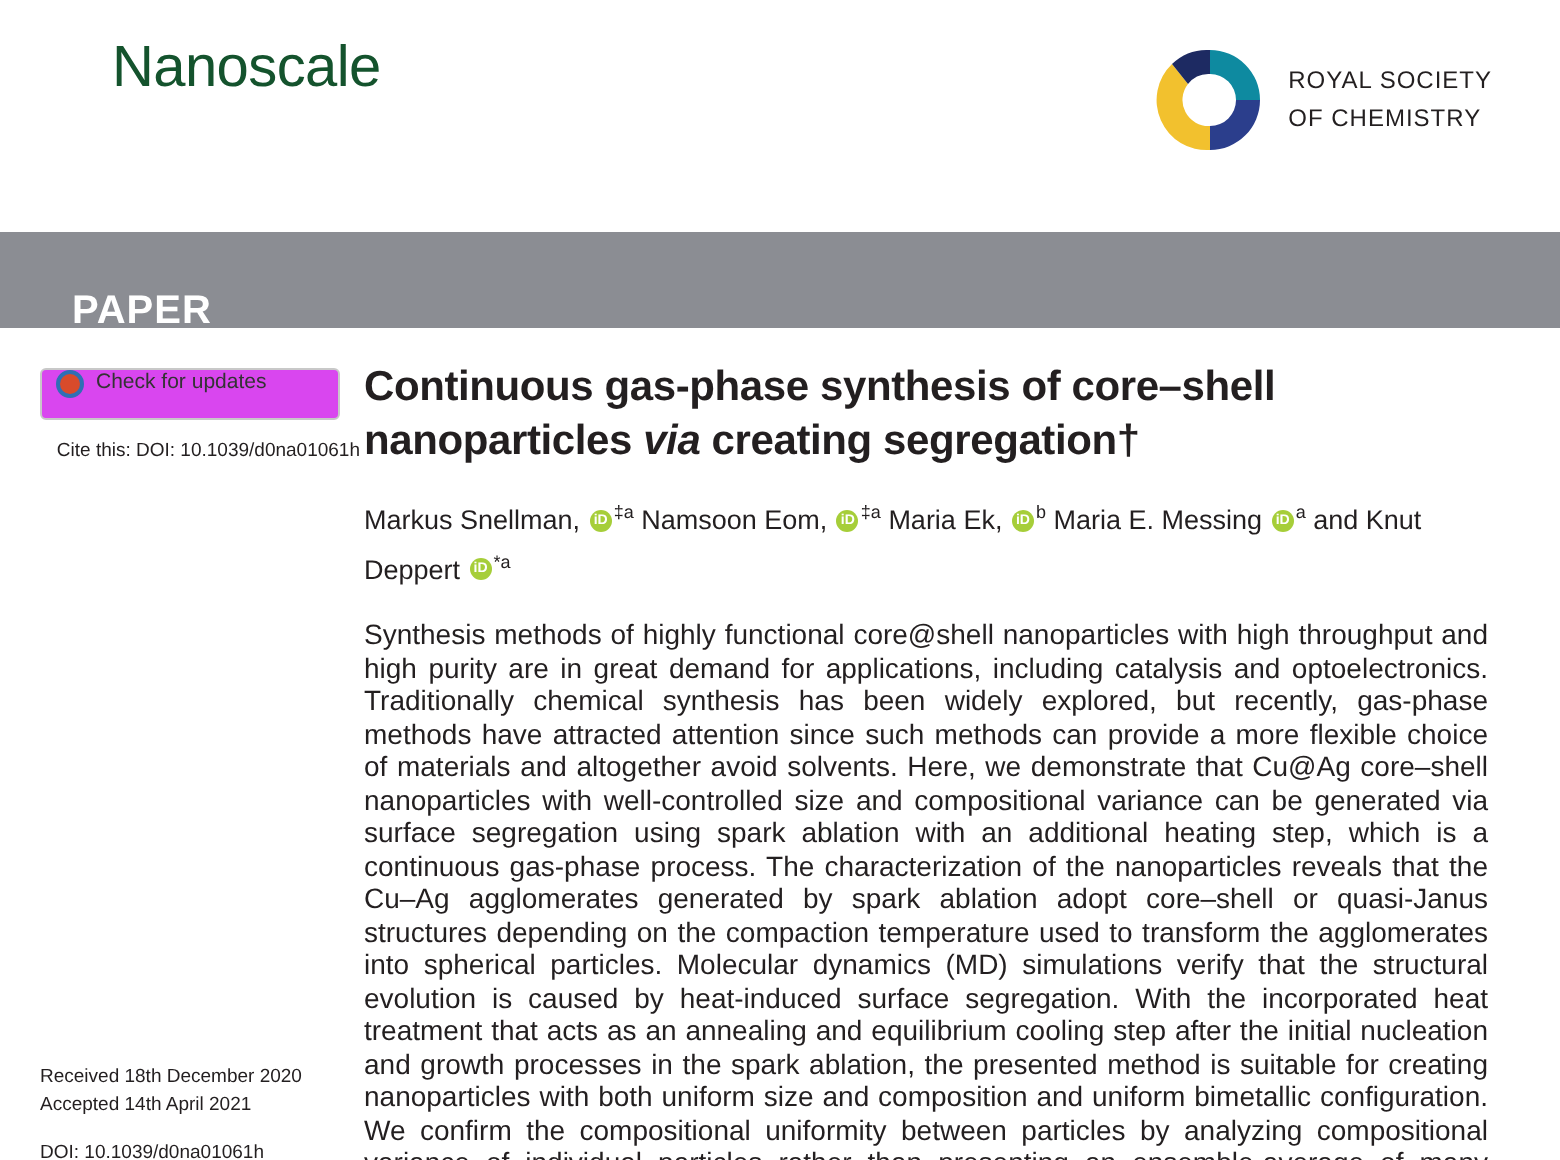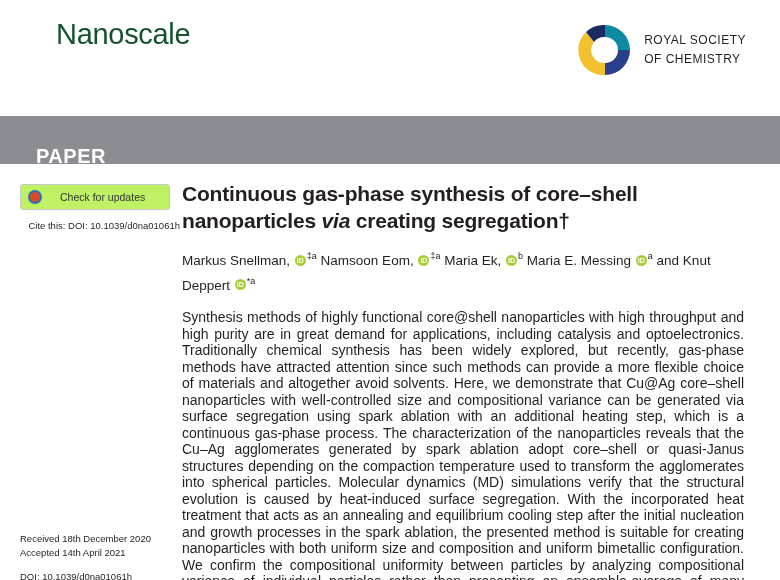--- a/index.html
+++ b/index.html
@@ -117,24 +117,24 @@
     padding-right: 36px;
     box-sizing: border-box;
   }
 
   
   .updates-badge {
     width: 150px;
     height: 26px;
     border: 1px solid #c8c8c8;
     border-radius: 3px;
-    background: #bef264;
+    background: #d946ef;
     display: flex;
-    align-items: center;
-    gap: 18px;
+    align-items: flex-start;
+    gap: 6px;
     padding: 0 7px;
     box-sizing: border-box;
     margin-bottom: 9px;
   }
   .updates-badge .dot {
     width: 14px;
     height: 14px;
     border-radius: 50%;
     background: #d94b2b;
     border: 2px solid #2f6fb5;

